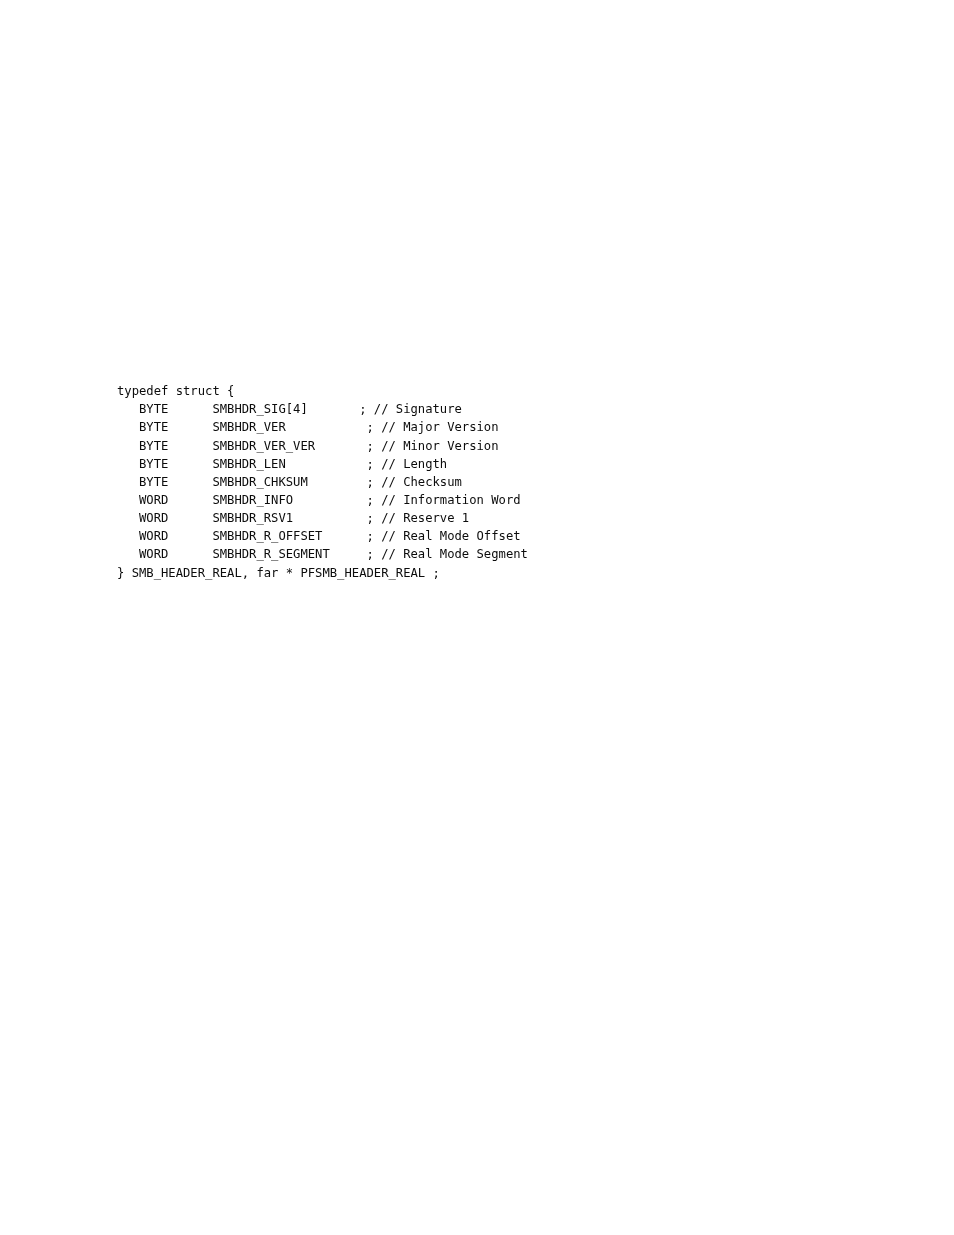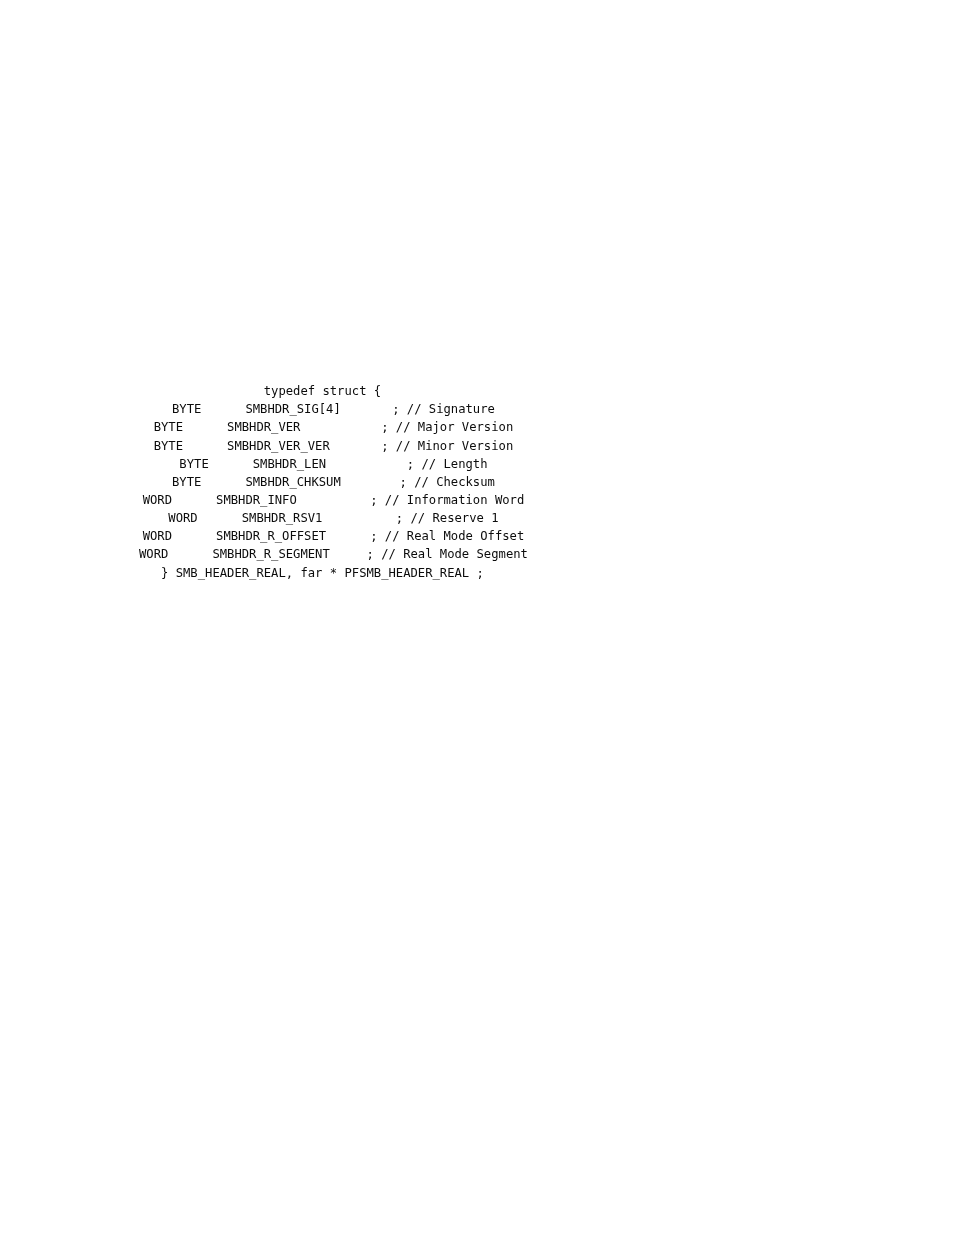--- a/index.html
+++ b/index.html
@@ -33,21 +33,20 @@
     line-height: 18.15px;
     color: #0c0c0c;
     white-space: pre;
     letter-spacing: 0px;
   }
 
   .code-line {
     white-space: pre;
     display: block;
     height: 18.15px;
-    text-align: center;
   }
 </style>
 </head>
 <body>
 
 <div class="page">
 
   <pre class="code-block"><span class="code-line">typedef struct {</span><span class="code-line">   BYTE      SMBHDR_SIG[4]       ; // Signature</span><span class="code-line">   BYTE      SMBHDR_VER           ; // Major Version</span><span class="code-line">   BYTE      SMBHDR_VER_VER       ; // Minor Version</span><span class="code-line">   BYTE      SMBHDR_LEN           ; // Length</span><span class="code-line">   BYTE      SMBHDR_CHKSUM        ; // Checksum</span><span class="code-line">   WORD      SMBHDR_INFO          ; // Information Word</span><span class="code-line">   WORD      SMBHDR_RSV1          ; // Reserve 1</span><span class="code-line">   WORD      SMBHDR_R_OFFSET      ; // Real Mode Offset</span><span class="code-line">   WORD      SMBHDR_R_SEGMENT     ; // Real Mode Segment</span><span class="code-line">} SMB_HEADER_REAL, far * PFSMB_HEADER_REAL ;</span></pre>
 
 </div>

